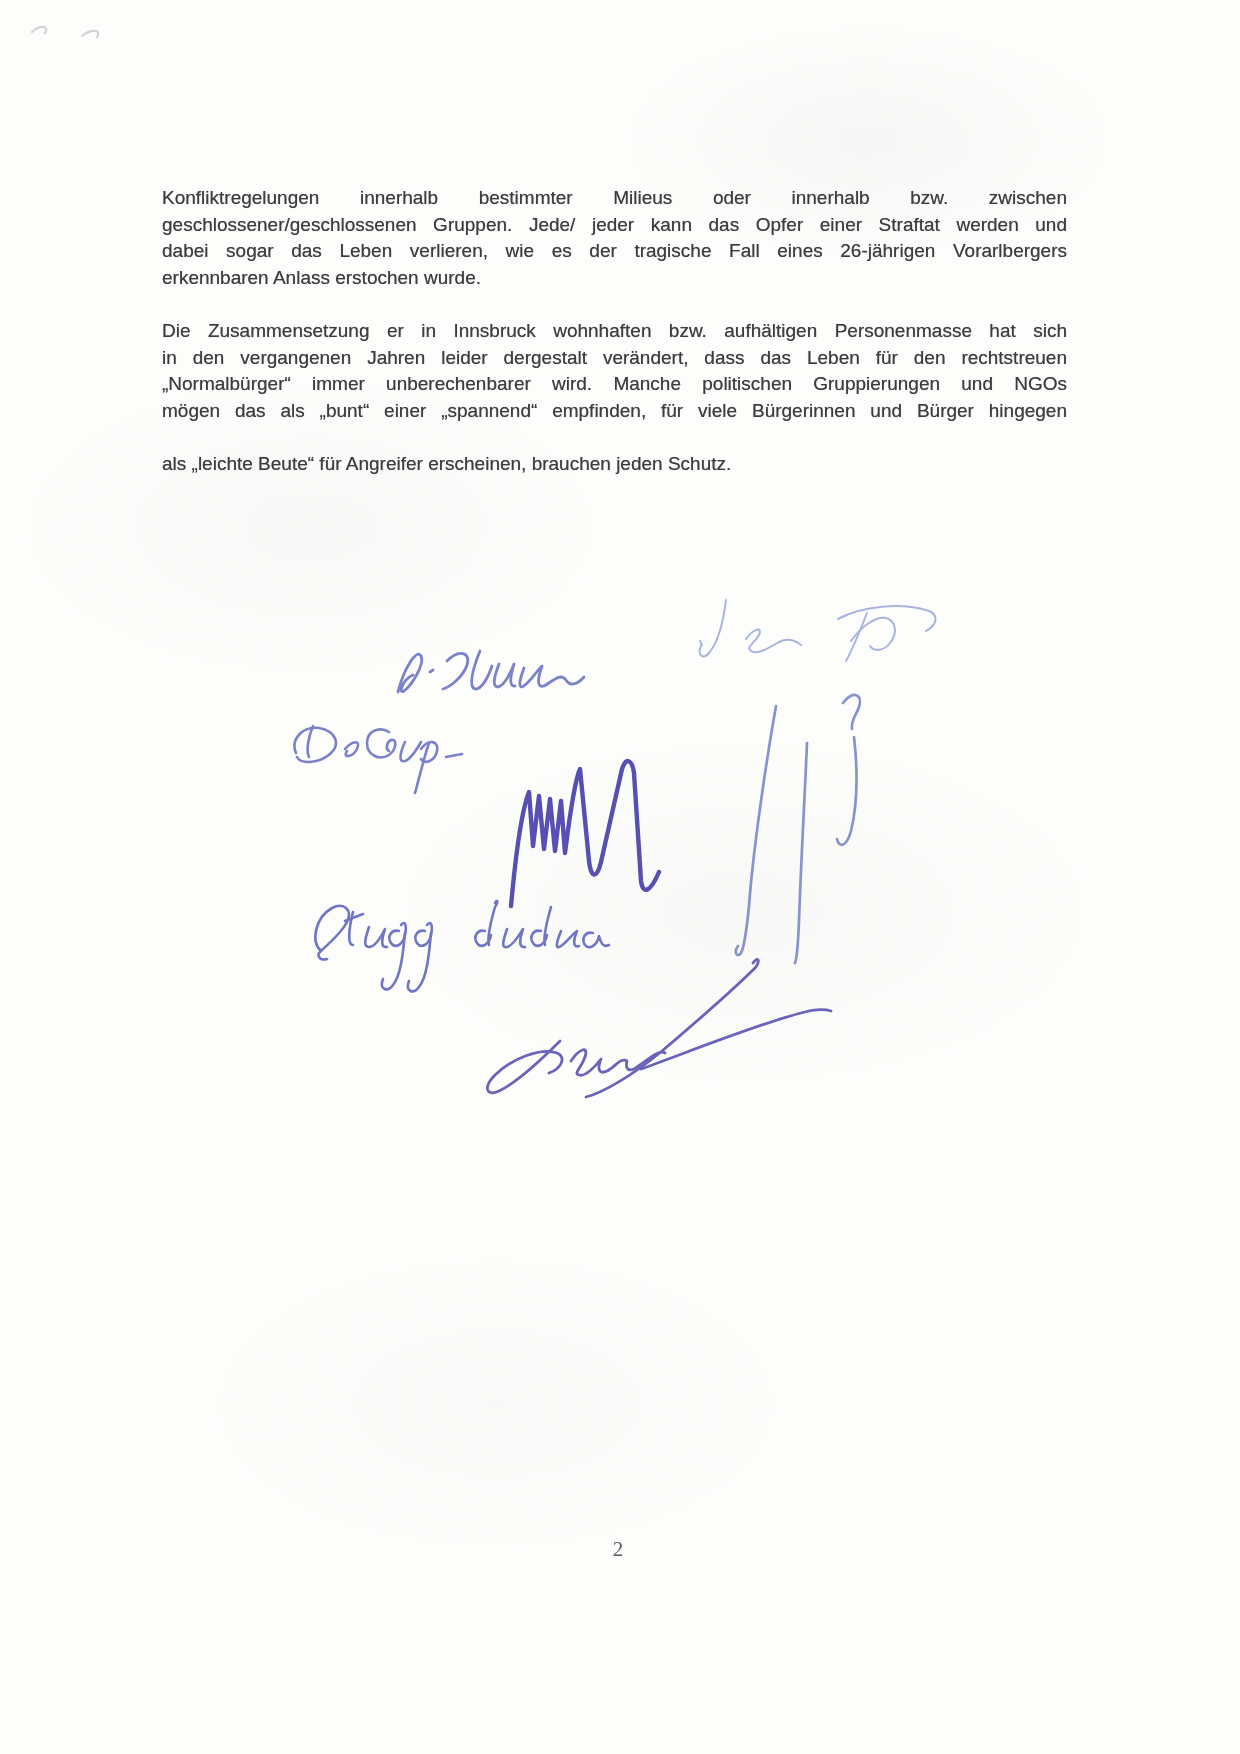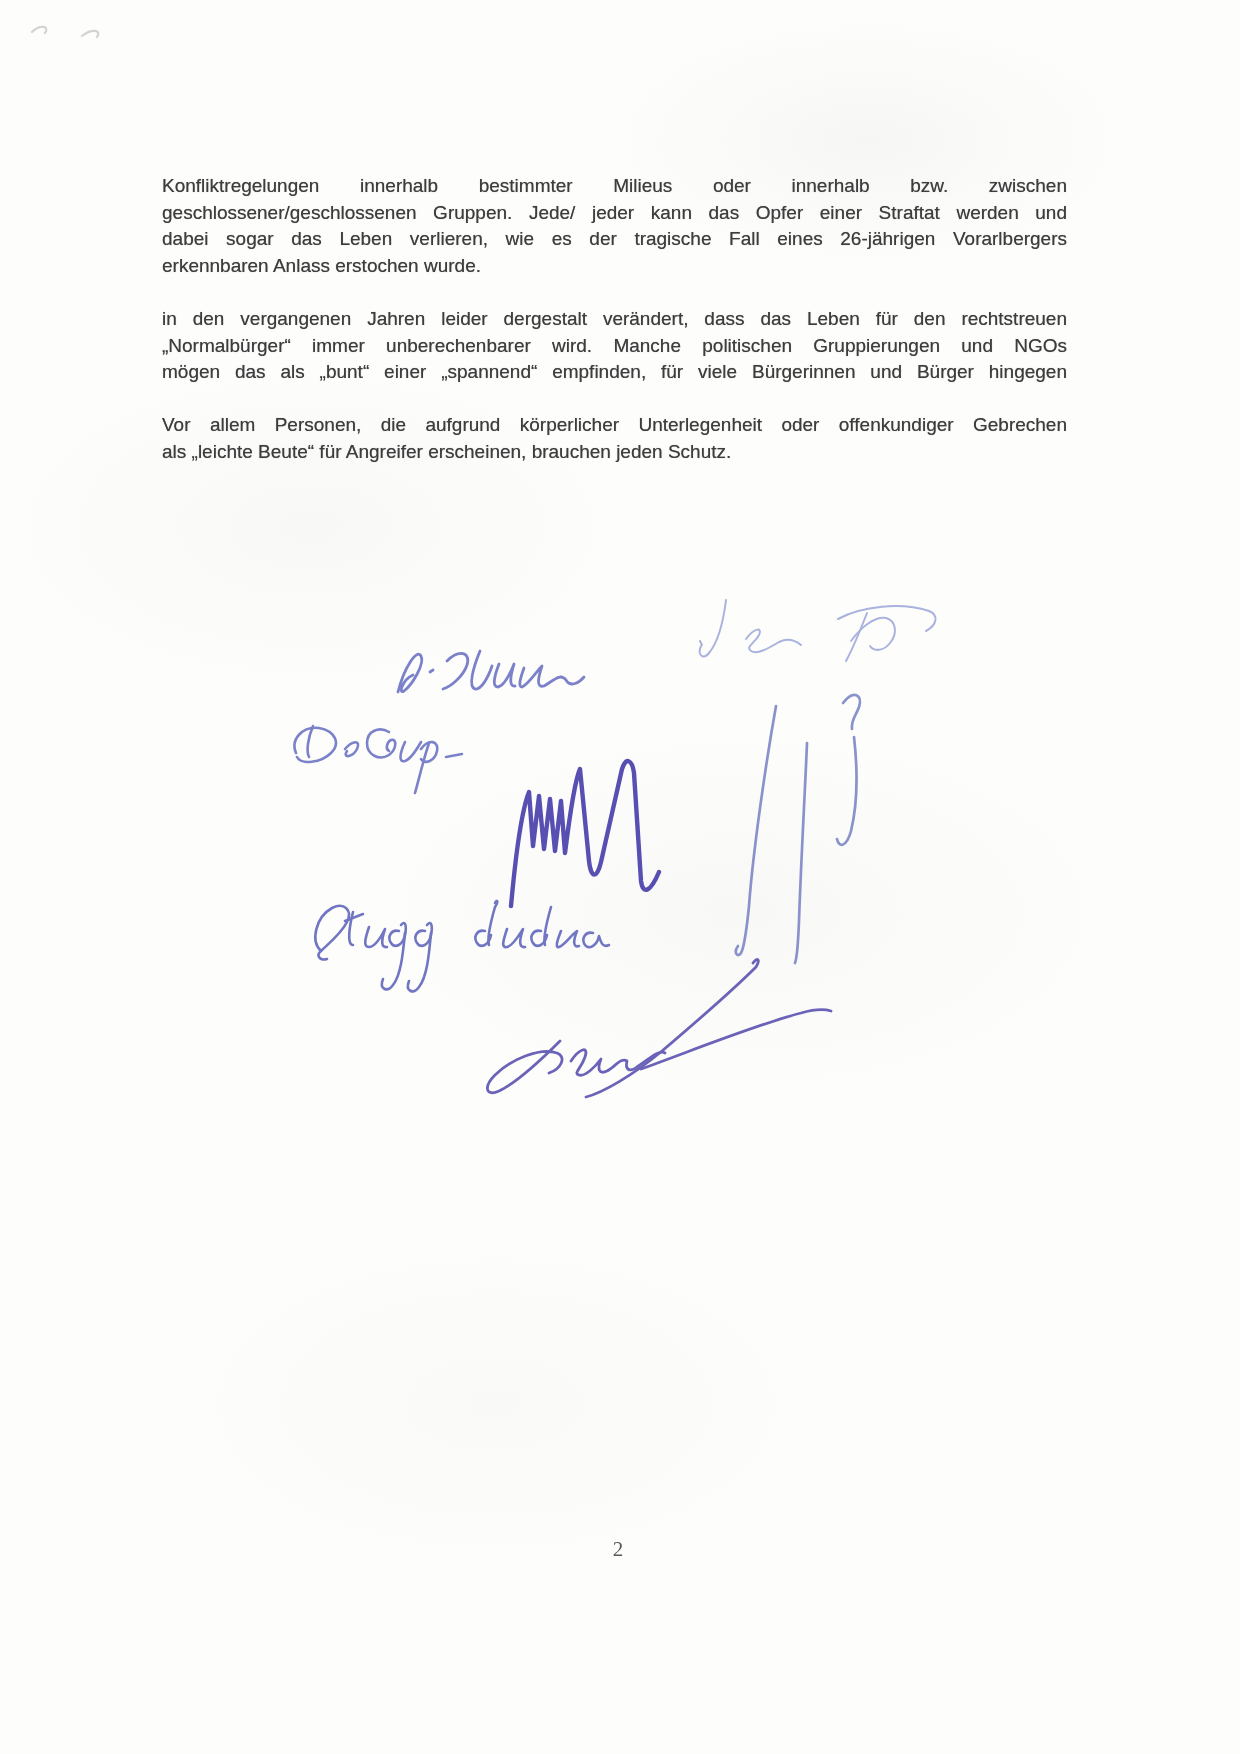--- a/index.html
+++ b/index.html
@@ -22,21 +22,21 @@
       radial-gradient(500px 260px at 40% 80%, rgba(120,120,120,.03), transparent 60%);
     pointer-events:none;
   }
   .doc-text{
     position:absolute;
     left:162px;top:173px;width:905px;
     font-size:19px;line-height:26.7px;
     color:#3d3d3d;
     text-shadow:0 0 .7px rgba(70,70,70,.75);
   }
-  .para{margin:0 0 26px 0;}
+  .para{margin:12px 0 26px 0;}
   .para.p3{margin-top:2px;}
   .line{text-align:justify;text-align-last:justify;}
   .line.last{text-align:right;text-align-last:left;}
   .sig-layer{position:absolute;left:0;top:0;width:1240px;height:1754px;pointer-events:none;}
   .page-number{
     position:absolute;left:588px;top:1537px;width:60px;
     text-align:center;
     font-family:"Liberation Serif", serif;
     font-size:21px;color:#585858;
   }
@@ -47,26 +47,26 @@
 <div class="page">
 
   <div class="doc-text">
     <div class="para">
       <div class="line">Konfliktregelungen innerhalb bestimmter Milieus oder innerhalb bzw. zwischen</div>
       <div class="line">geschlossener/geschlossenen Gruppen. Jede/ jeder kann das Opfer einer Straftat werden und</div>
       <div class="line">dabei sogar das Leben verlieren, wie es der tragische Fall eines 26-jährigen Vorarlbergers</div>
       <div class="line last">erkennbaren Anlass erstochen wurde.</div>
     </div>
     <div class="para">
+      <div class="line">Die Zusammensetzung er in Innsbruck wohnhaften bzw. aufhältigen Personenmasse hat sich</div>
       <div class="line">in den vergangenen Jahren leider dergestalt verändert, dass das Leben für den rechtstreuen</div>
       <div class="line">„Normalbürger“ immer unberechenbarer wird. Manche politischen Gruppierungen und NGOs</div>
       <div class="line">mögen das als „bunt“ einer „spannend“ empfinden, für viele Bürgerinnen und Bürger hingegen</div>
     </div>
     <div class="para p3">
-      <div class="line">Vor allem Personen, die aufgrund körperlicher Unterlegenheit oder offenkundiger Gebrechen</div>
       <div class="line last">als „leichte Beute“ für Angreifer erscheinen, brauchen jeden Schutz.</div>
     </div>
   </div>
 
   <svg class="sig-layer" viewBox="0 0 1240 1754" xmlns="http://www.w3.org/2000/svg">
 
     <g fill="none" stroke-width="2.2" stroke-linecap="round" opacity="0.8" stroke="#c9c9c9">
       <path d="M32,32 C40,24 50,26 45,33"></path>
       <path d="M82,36 C92,28 102,30 97,37"></path>
     </g>

